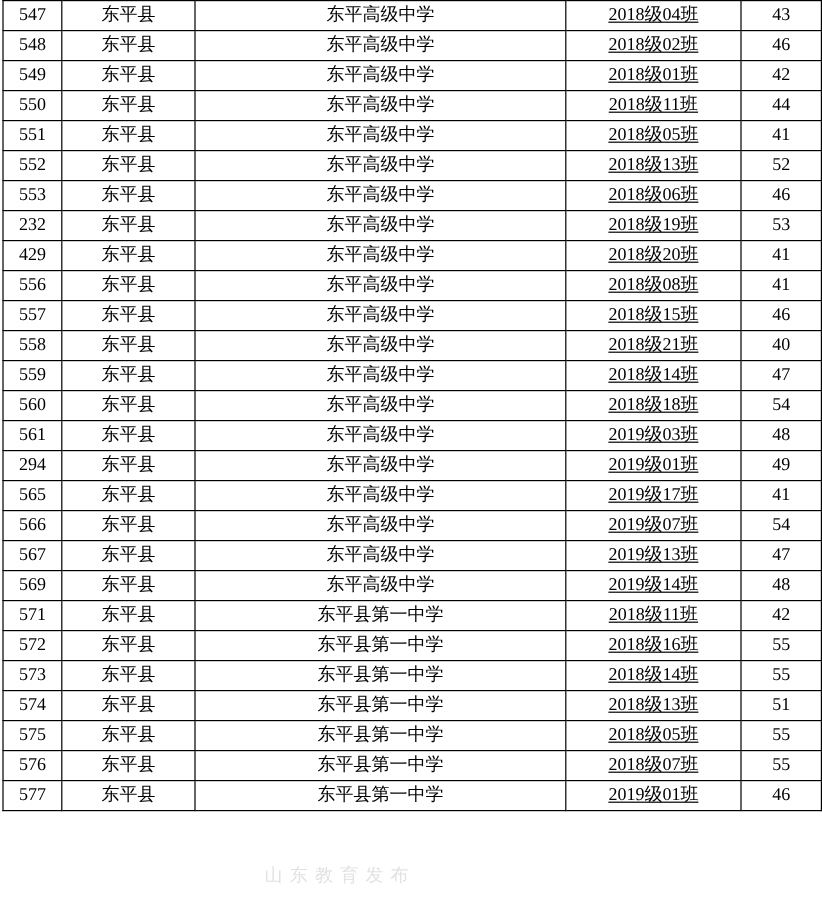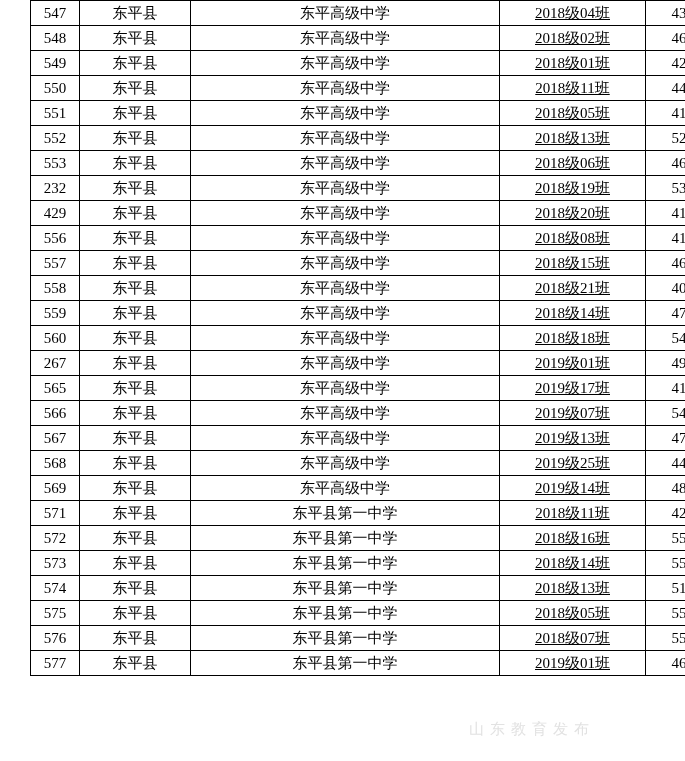--- a/index.html
+++ b/index.html
@@ -12,21 +12,20 @@
     height: 761px;
     font-family: "Liberation Serif", "DejaVu Serif", serif;
     color: #000000;
     overflow: hidden;
     position: relative;
   }
   #sheet {
     width: 571px;
     height: 761px;
     position: relative;
-    margin-left: 28px;
   }
   table.data-table {
     border-collapse: collapse;
     table-layout: fixed;
     width: 677px;
     margin: 0 0 0 2px;
   }
   table.data-table td {
     border: 1px solid #000000;
     height: 24px;
@@ -45,21 +44,21 @@
   td.col-count { width: 66px; }
 
   td.col-school, td.col-class {
     letter-spacing: 0px;
   }
   .watermark {
     position: absolute;
     left: 0;
     right: 4px;
     bottom: 22px;
-    text-align: right;
+    text-align: center;
     font-size: 15px;
     color: #e2e2e2;
     letter-spacing: 6px;
     pointer-events: none;
     font-family: Liberation Sans, sans-serif;
   }
 </style>
 </head>
 <body>
 
@@ -158,21 +157,28 @@
           <td class="col-count">47</td>
         </tr>
         <tr>
           <td class="col-index">560</td>
           <td class="col-county">东平县</td>
           <td class="col-school">东平高级中学</td>
           <td class="col-class">2018级18班</td>
           <td class="col-count">54</td>
         </tr>
         <tr>
-          <td class="col-index">267</td>
+          <td class="col-index">561</td>
+          <td class="col-county">东平县</td>
+          <td class="col-school">东平高级中学</td>
+          <td class="col-class">2019级03班</td>
+          <td class="col-count">48</td>
+        </tr>
+        <tr>
+          <td class="col-index">294</td>
           <td class="col-county">东平县</td>
           <td class="col-school">东平高级中学</td>
           <td class="col-class">2019级01班</td>
           <td class="col-count">49</td>
         </tr>
         <tr>
           <td class="col-index">565</td>
           <td class="col-county">东平县</td>
           <td class="col-school">东平高级中学</td>
           <td class="col-class">2019级17班</td>
@@ -184,27 +190,20 @@
           <td class="col-school">东平高级中学</td>
           <td class="col-class">2019级07班</td>
           <td class="col-count">54</td>
         </tr>
         <tr>
           <td class="col-index">567</td>
           <td class="col-county">东平县</td>
           <td class="col-school">东平高级中学</td>
           <td class="col-class">2019级13班</td>
           <td class="col-count">47</td>
-        </tr>
-        <tr>
-          <td class="col-index">568</td>
-          <td class="col-county">东平县</td>
-          <td class="col-school">东平高级中学</td>
-          <td class="col-class">2019级25班</td>
-          <td class="col-count">44</td>
         </tr>
         <tr>
           <td class="col-index">569</td>
           <td class="col-county">东平县</td>
           <td class="col-school">东平高级中学</td>
           <td class="col-class">2019级14班</td>
           <td class="col-count">48</td>
         </tr>
         <tr>
           <td class="col-index">571</td>

